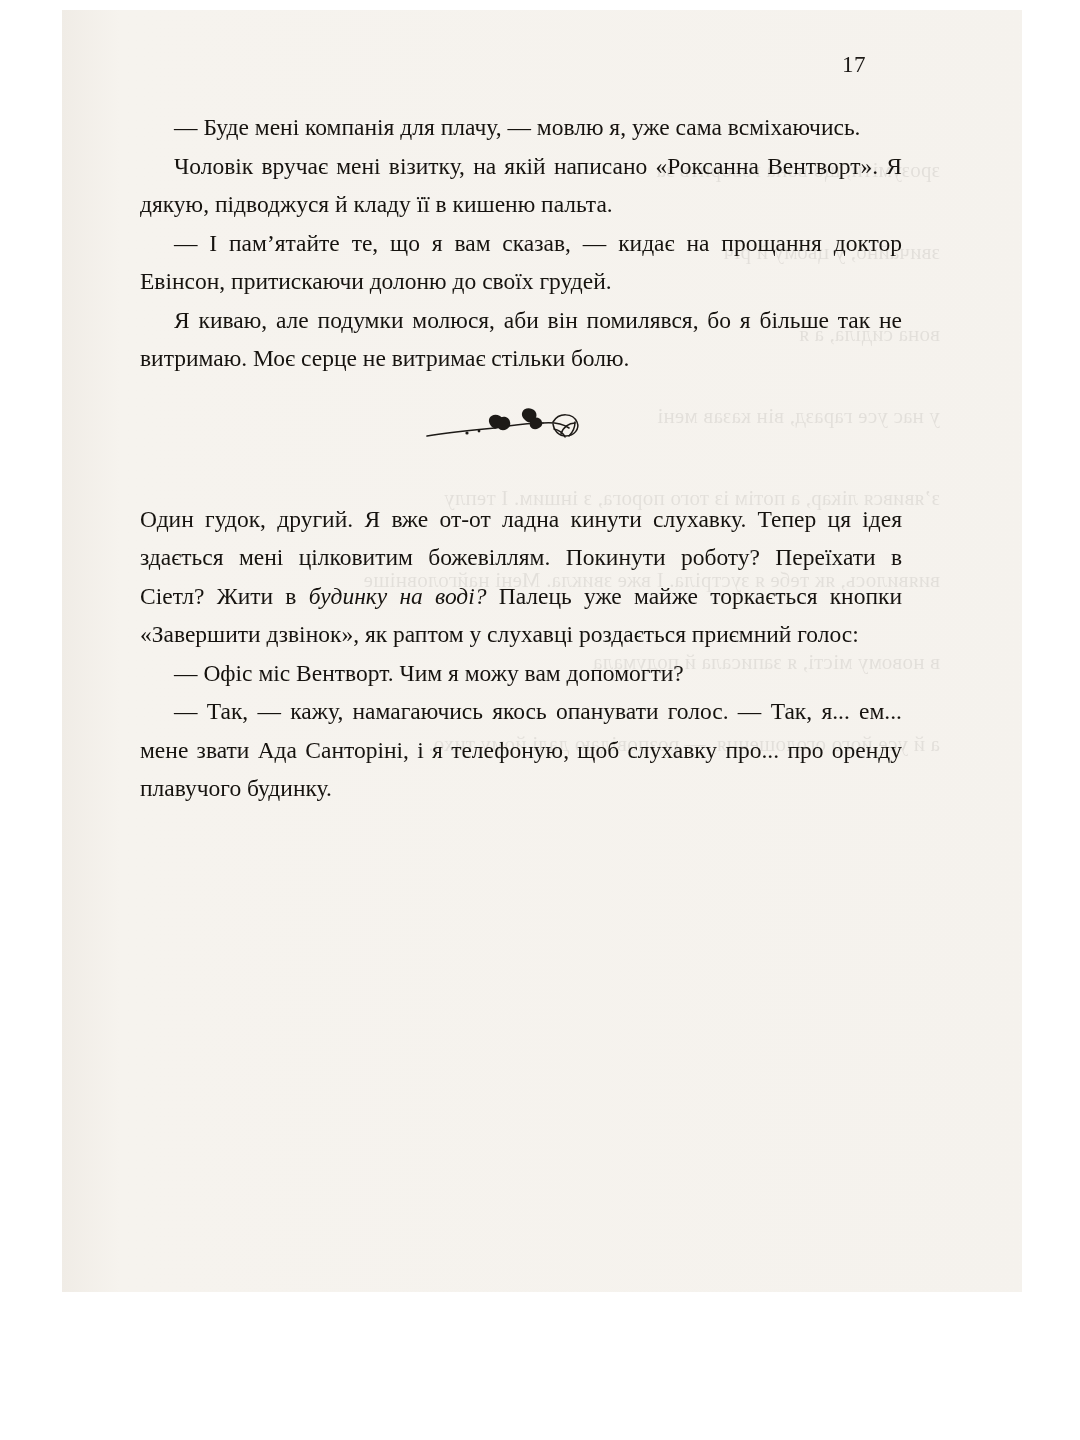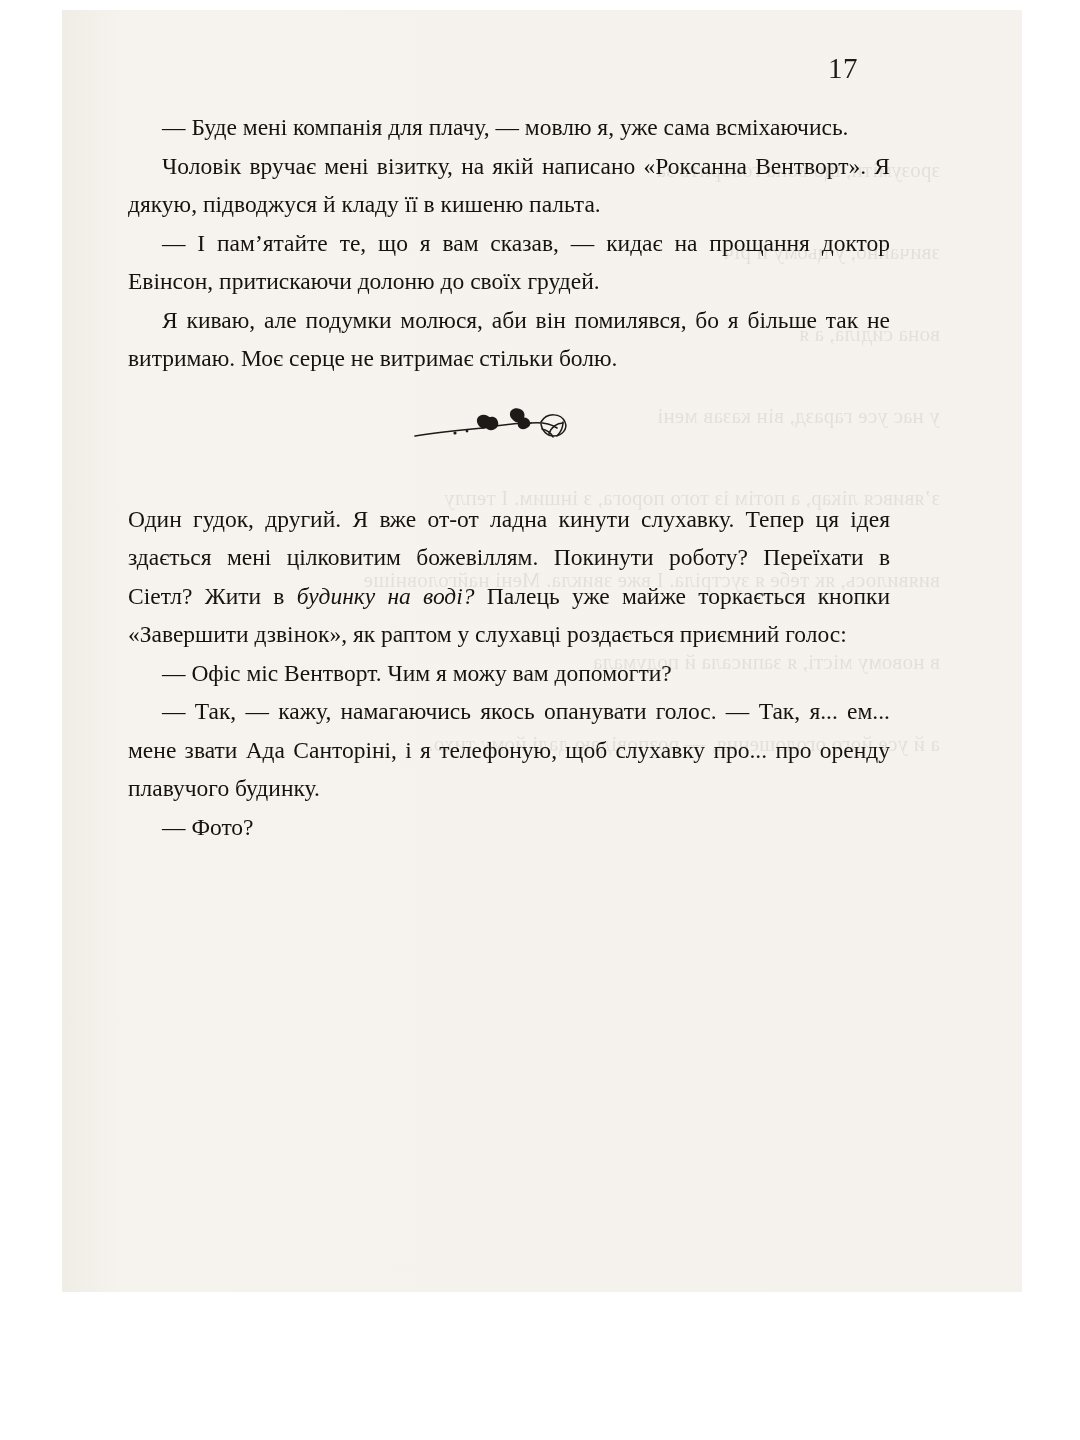--- a/index.html
+++ b/index.html
@@ -71,30 +71,30 @@
   .content {
     position: absolute;
     left: 128px;
     top: 0;
     width: 770px;
     height: 1440px;
   }
 
   .folio {
     position: absolute;
-    right: 40px;
+    right: 32px;
     top: 52px;
-    font-size: 29px;
+    font-size: 23px;
     color: #1d1a17;
     letter-spacing: 0.5px;
   }
 
   .body-text {
     position: absolute;
-    left: 0;
+    left: 12px;
     top: 108px;
     width: 762px;
     color: #16130f;
     font-size: 23.5px;
     line-height: 38.5px;
     text-align: justify;
     text-justify: inter-word;
   }
 
   .body-text p {
@@ -185,18 +185,17 @@
             <circle cx="46" cy="31" r="1.6"></circle>
             <circle cx="58" cy="29" r="1.4"></circle>
           </g>
         </svg>
       </div>
 
       <div class="section-two">
         <p class="noindent"><span>Один гудок, другий. Я вже от-от ладна кинути слухавку. Тепер ця ідея здається мені цілковитим божевіллям. Покинути роботу? Переїхати в Сіетл? Жити в </span><span class="ital">будинку на воді?</span><span> Палець уже майже торкається кнопки «Завершити дзвінок», як раптом у слухавці роздається приємний голос:</span></p>
         <p class="indent">— Офіс міс Вентворт. Чим я можу вам допомогти?</p>
         <p class="indent">— Так, — кажу, намагаючись якось опанувати голос. — Так, я... ем... мене звати Ада Санторіні, і я телефоную, щоб слухавку про... про оренду плавучого будинку.</p>
-        <p class="indent">— Фото?</p>
       </div>
 
     </div>
   </div>
 </div>
 
 </body></html>

